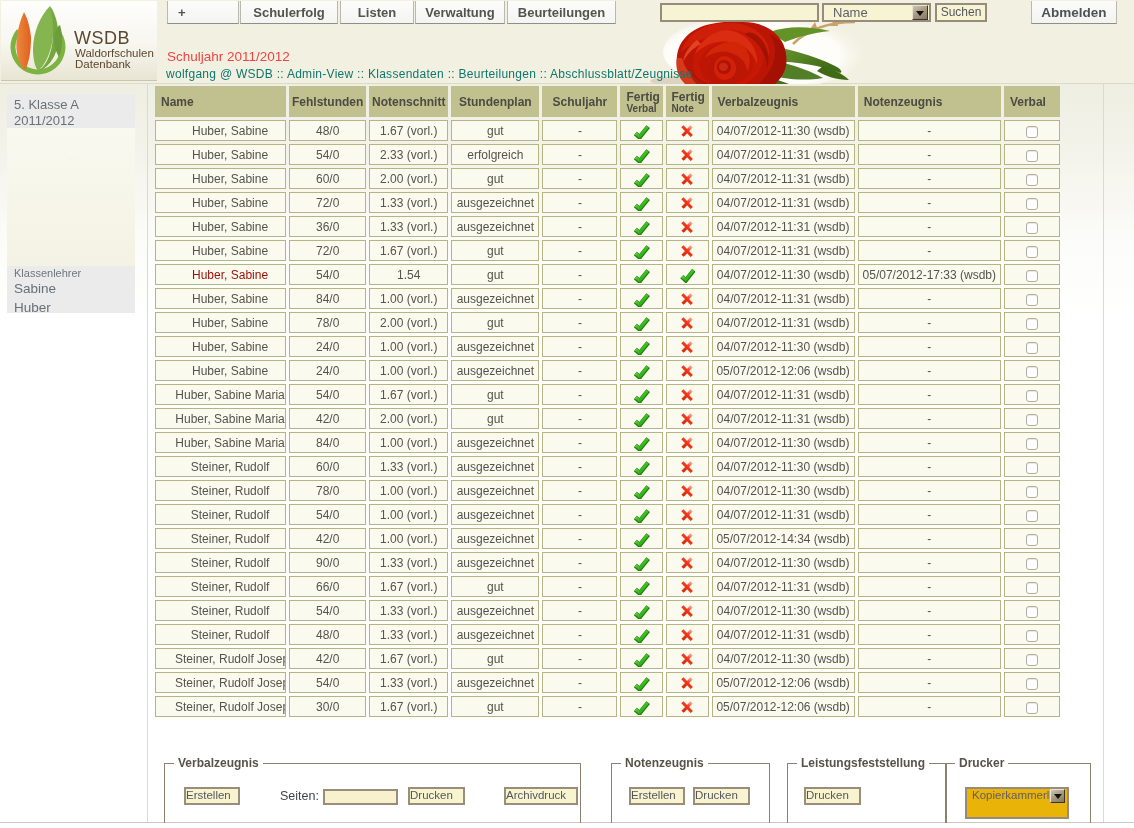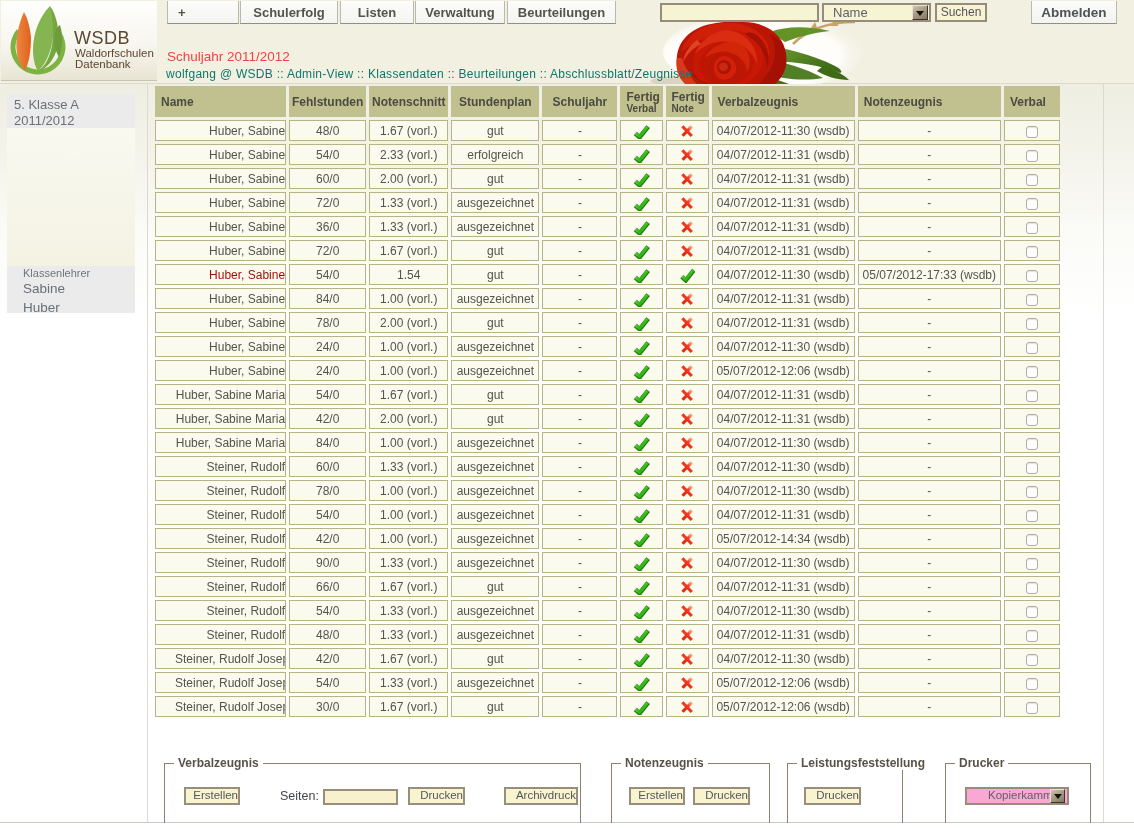--- a/index.html
+++ b/index.html
@@ -17,40 +17,40 @@
 #sinput{position:absolute;left:660px;top:3px;width:159px;height:19px;background:#f7f4d4;border:2px solid #978b7c}
 #sselect{position:absolute;left:822px;top:3px;width:109px;height:19px;background:#f7f4d4;border:2px solid #978b7c;color:#5f6066;font-size:13px;line-height:15px;padding-left:9px}
 #sbtn2{position:absolute;right:1px;top:0px;width:16px;height:15px;background:linear-gradient(150deg,#cfc5b2,#a99c84 45%,#857760);border:1px solid;border-color:#e9e3d7 #3a332b #3a332b #e9e3d7}
 #sbtn2 i{position:absolute;left:3px;top:5px;width:0;height:0;border-left:4px solid transparent;border-right:4px solid transparent;border-top:5px solid #14100c}
 #suchen{position:absolute;left:935px;top:3px;width:52px;height:19px;background:#f7f4d4;border:2px solid #978b7c;color:#55555e;font-size:12px;text-align:center;line-height:15px}
 #abmelden{position:absolute;left:1031px;top:1px;width:86px;height:23px;background:linear-gradient(#fbfbfa,#f3f3f0);border-left:1px solid #b9b9b1;border-right:1px solid #b9b9b1;border-bottom:1px solid #8f8f88;color:#4f5157;font-size:13.5px;font-weight:bold;text-align:center;line-height:23px}
 
 #side{position:absolute;left:7px;top:94px;width:128px;height:219px;background:#f7f6ea;border:1px solid #e7e5da;border-top:none;border-left:none}
 #side .t{position:absolute;left:0;top:0;width:128px;height:34px;background:#ebebeb;color:#6b7077;font-size:13px;line-height:16px;padding:3px 0 0 7px}
 #side .m{position:absolute;left:0;top:34px;width:128px;height:138px;background:linear-gradient(#faf9f0,#f3f2e3);color:#fdfdf6;font-size:12px}
-#side .b{position:absolute;left:0;top:172px;width:128px;height:47px;background:#ebebeb;color:#6b7077;padding:1px 0 0 16px}
+#side .b{position:absolute;left:0;top:172px;width:128px;height:47px;background:#ebebeb;color:#6b7077;padding:1px 0 0 7px}
 #side .b .s{font-size:11px;color:#70767d}
 #side .b .n{font-size:13.5px;line-height:19px;color:#696f76}
 
 table{position:absolute;left:152px;top:83px;border-collapse:separate;border-spacing:3px;table-layout:fixed;width:911px}
 th{background:#c1c08f;color:#4b4b41;font-size:12px;font-weight:bold;height:31px;text-align:left;padding:0 0 0 6px;vertical-align:middle;white-space:nowrap;overflow:hidden}
 th.c{text-align:center;padding:0}
 th .f1{display:block}
 th .f2{display:block;font-size:10px;line-height:9px}
 td{background:#fbfaef;border:1px solid #b5b484;height:21px;color:#54544c;font-size:12px;text-align:center;padding:0;white-space:nowrap;overflow:hidden}
-td.l{text-align:right;padding-left:19px}
+td.l{text-align:center;padding-left:19px}
 td.rn{color:#9c0d06}
 .ic{vertical-align:middle;margin-top:1px}
 .cb{display:inline-block;width:12px;height:12px;border:1px solid #b5ada2;border-radius:3px;background:#fff;box-shadow:inset 0 1px 1px #e8e5df;vertical-align:middle;margin-top:2px}
 
 .fs{position:absolute;border:1px solid #8e8071;border-bottom:none;height:60px}
 .fs .lg{position:absolute;top:-8px;left:9px;background:#fff;padding:0 4px;font-size:12px;font-weight:bold;color:#585349}
-.btn{position:absolute;height:18px;background:#f8f4d0;border:2px solid #9a8d7b;color:#54565e;font-size:11.5px;text-align:right;line-height:13.5px}
+.btn{position:absolute;height:18px;background:#f8f4d0;border:2px solid #9a8d7b;color:#54565e;font-size:11.5px;text-align:left;line-height:13.5px}
 .fld{position:absolute;height:16px;background:#f7f2cd;border:2px solid #9a8d7b}
-#psel{position:absolute;left:965px;top:787px;width:104px;height:18px;background:#f9a8d4;border:2px solid #978b7c;color:#5f6066;font-size:11.5px;line-height:13px;padding-left:21px}
+#psel{position:absolute;left:965px;top:787px;width:104px;height:32px;background:#eab308;border:2px solid #978b7c;color:#5f6066;font-size:11.5px;line-height:13px;padding-left:5px}
 #psel .sb{position:absolute;right:2px;top:0px;width:15px;height:14px;background:linear-gradient(150deg,#cfc5b2,#a99c84 45%,#857760);border:1px solid;border-color:#e9e3d7 #3a332b #3a332b #e9e3d7}
 #psel .sb i{position:absolute;left:3px;top:4px;width:0;height:0;border-left:4px solid transparent;border-right:4px solid transparent;border-top:5px solid #14100c}
 .lbl{position:absolute;font-size:12.5px;color:#43454c}
 </style></head>
 <body>
 <svg width="0" height="0" style="position:absolute">
 <defs>
 <linearGradient id="gchk" x1="0" y1="0" x2="1" y2="1">
 <stop offset="0" stop-color="#9ce55e"></stop>
         <stop offset="0.55" stop-color="#3dbb20"></stop>
@@ -603,21 +603,21 @@
         <td><span class="cb"></span></td>
       </tr>
 </tbody>
   </table>
 <div class="fs" style="left:164px;top:763px;width:417px">
     <span class="lg">Verbalzeugnis</span>
   </div>
 <div class="fs" style="left:611px;top:763px;width:159px">
     <span class="lg">Notenzeugnis</span>
   </div>
-<div class="fs" style="left:787px;top:763px;width:116px">
+<div class="fs" style="left:787px;top:763px;width:160px">
     <span class="lg">Leistungsfeststellung</span>
   </div>
 <div class="fs" style="left:945px;top:763px;width:146px">
     <span class="lg">Drucker</span>
   </div>
 <div class="btn" style="left:184px;top:787px;width:56px">Erstellen</div>
 <span class="lbl" style="left:280px;top:789px">Seiten:</span>
 <div class="fld" style="left:323px;top:789px;width:75px"></div>
 <div class="btn" style="left:408px;top:787px;width:57px">Drucken</div>
 <div class="btn" style="left:504px;top:787px;width:74px">Archivdruck</div>

